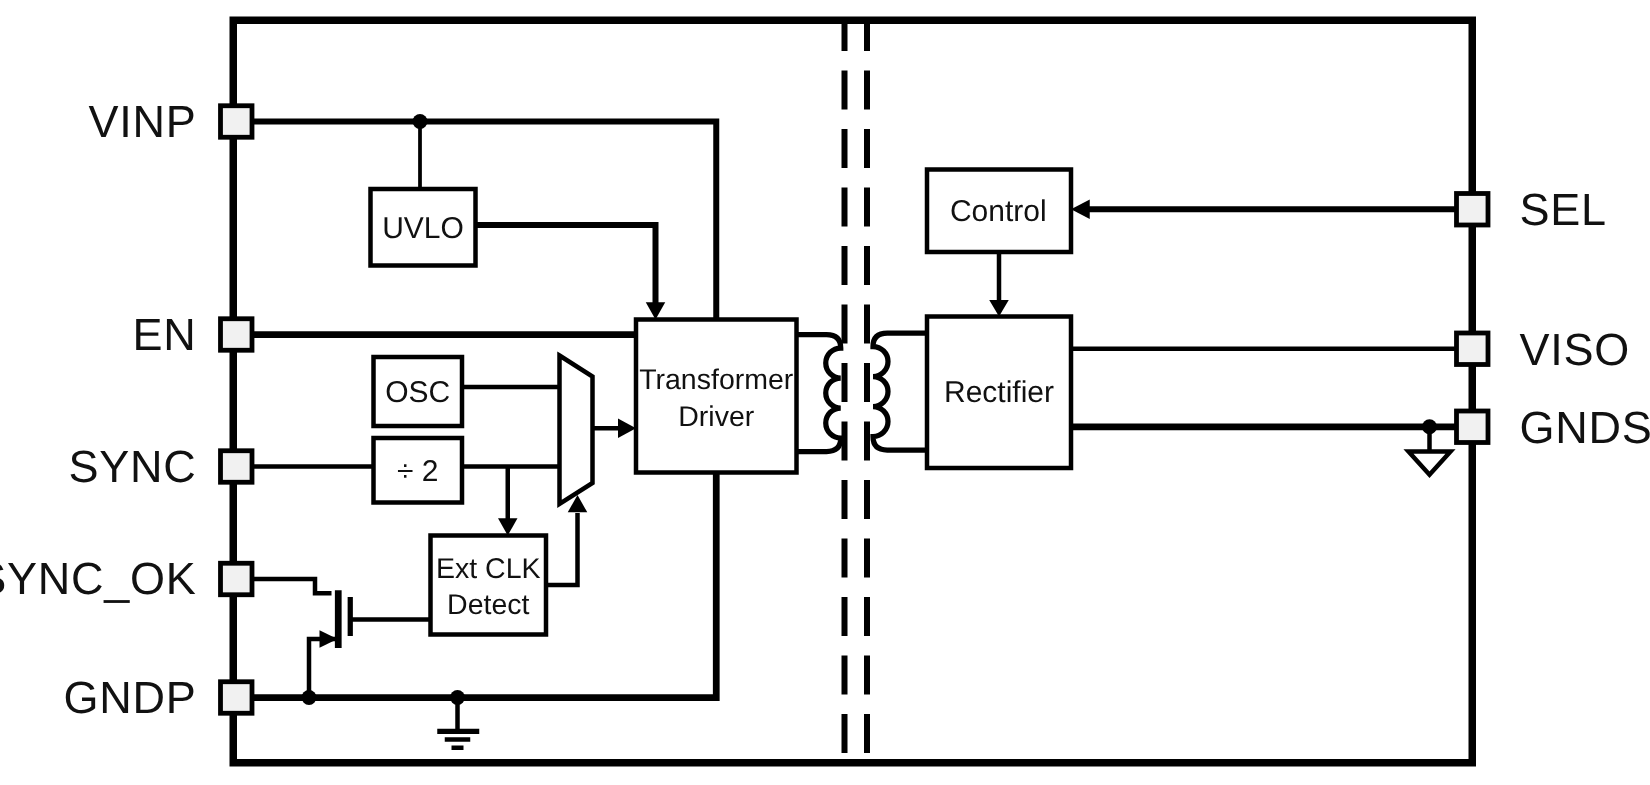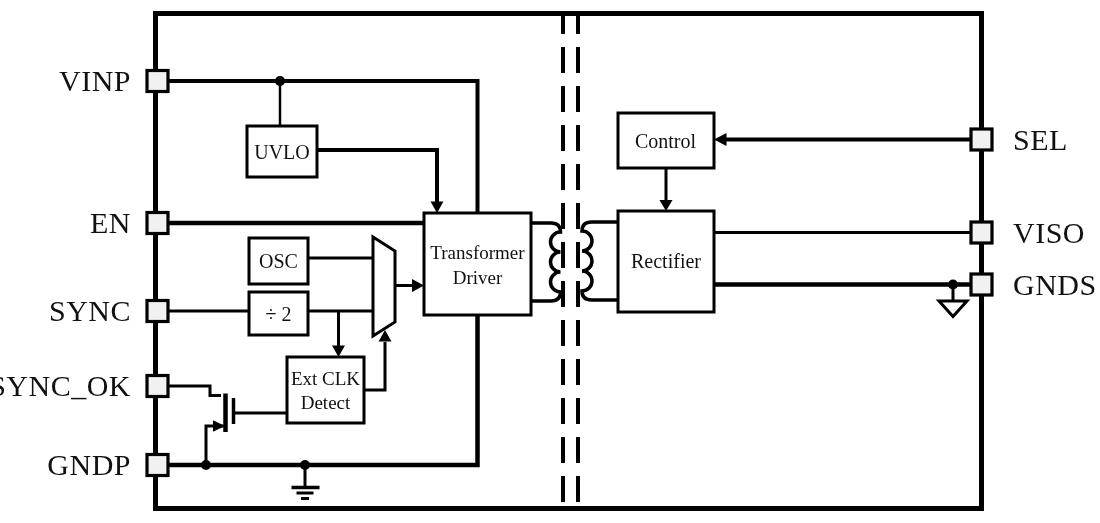--- a/index.html
+++ b/index.html
@@ -1,17 +1,17 @@
 <!DOCTYPE html>
 <html><head>
 <meta charset="utf-8">
 <style>
   html,body{margin:0;padding:0;background:#ffffff;}
   .stage{position:relative;width:1100px;height:523px;background:#ffffff;overflow:hidden;
-         font-family:Liberation Serif, serif;}
+         font-family:Liberation Sans, sans-serif;}
   svg{position:absolute;left:0;top:0;}
   text{fill:#111111;}
   .pinlabel{font-size:30px;letter-spacing:0.5px;}
   .blocklabel{font-size:20px;}
   .blocklabel-sm{font-size:19px;}
 </style>
 </head>
 <body>
 
 <div class="stage">

